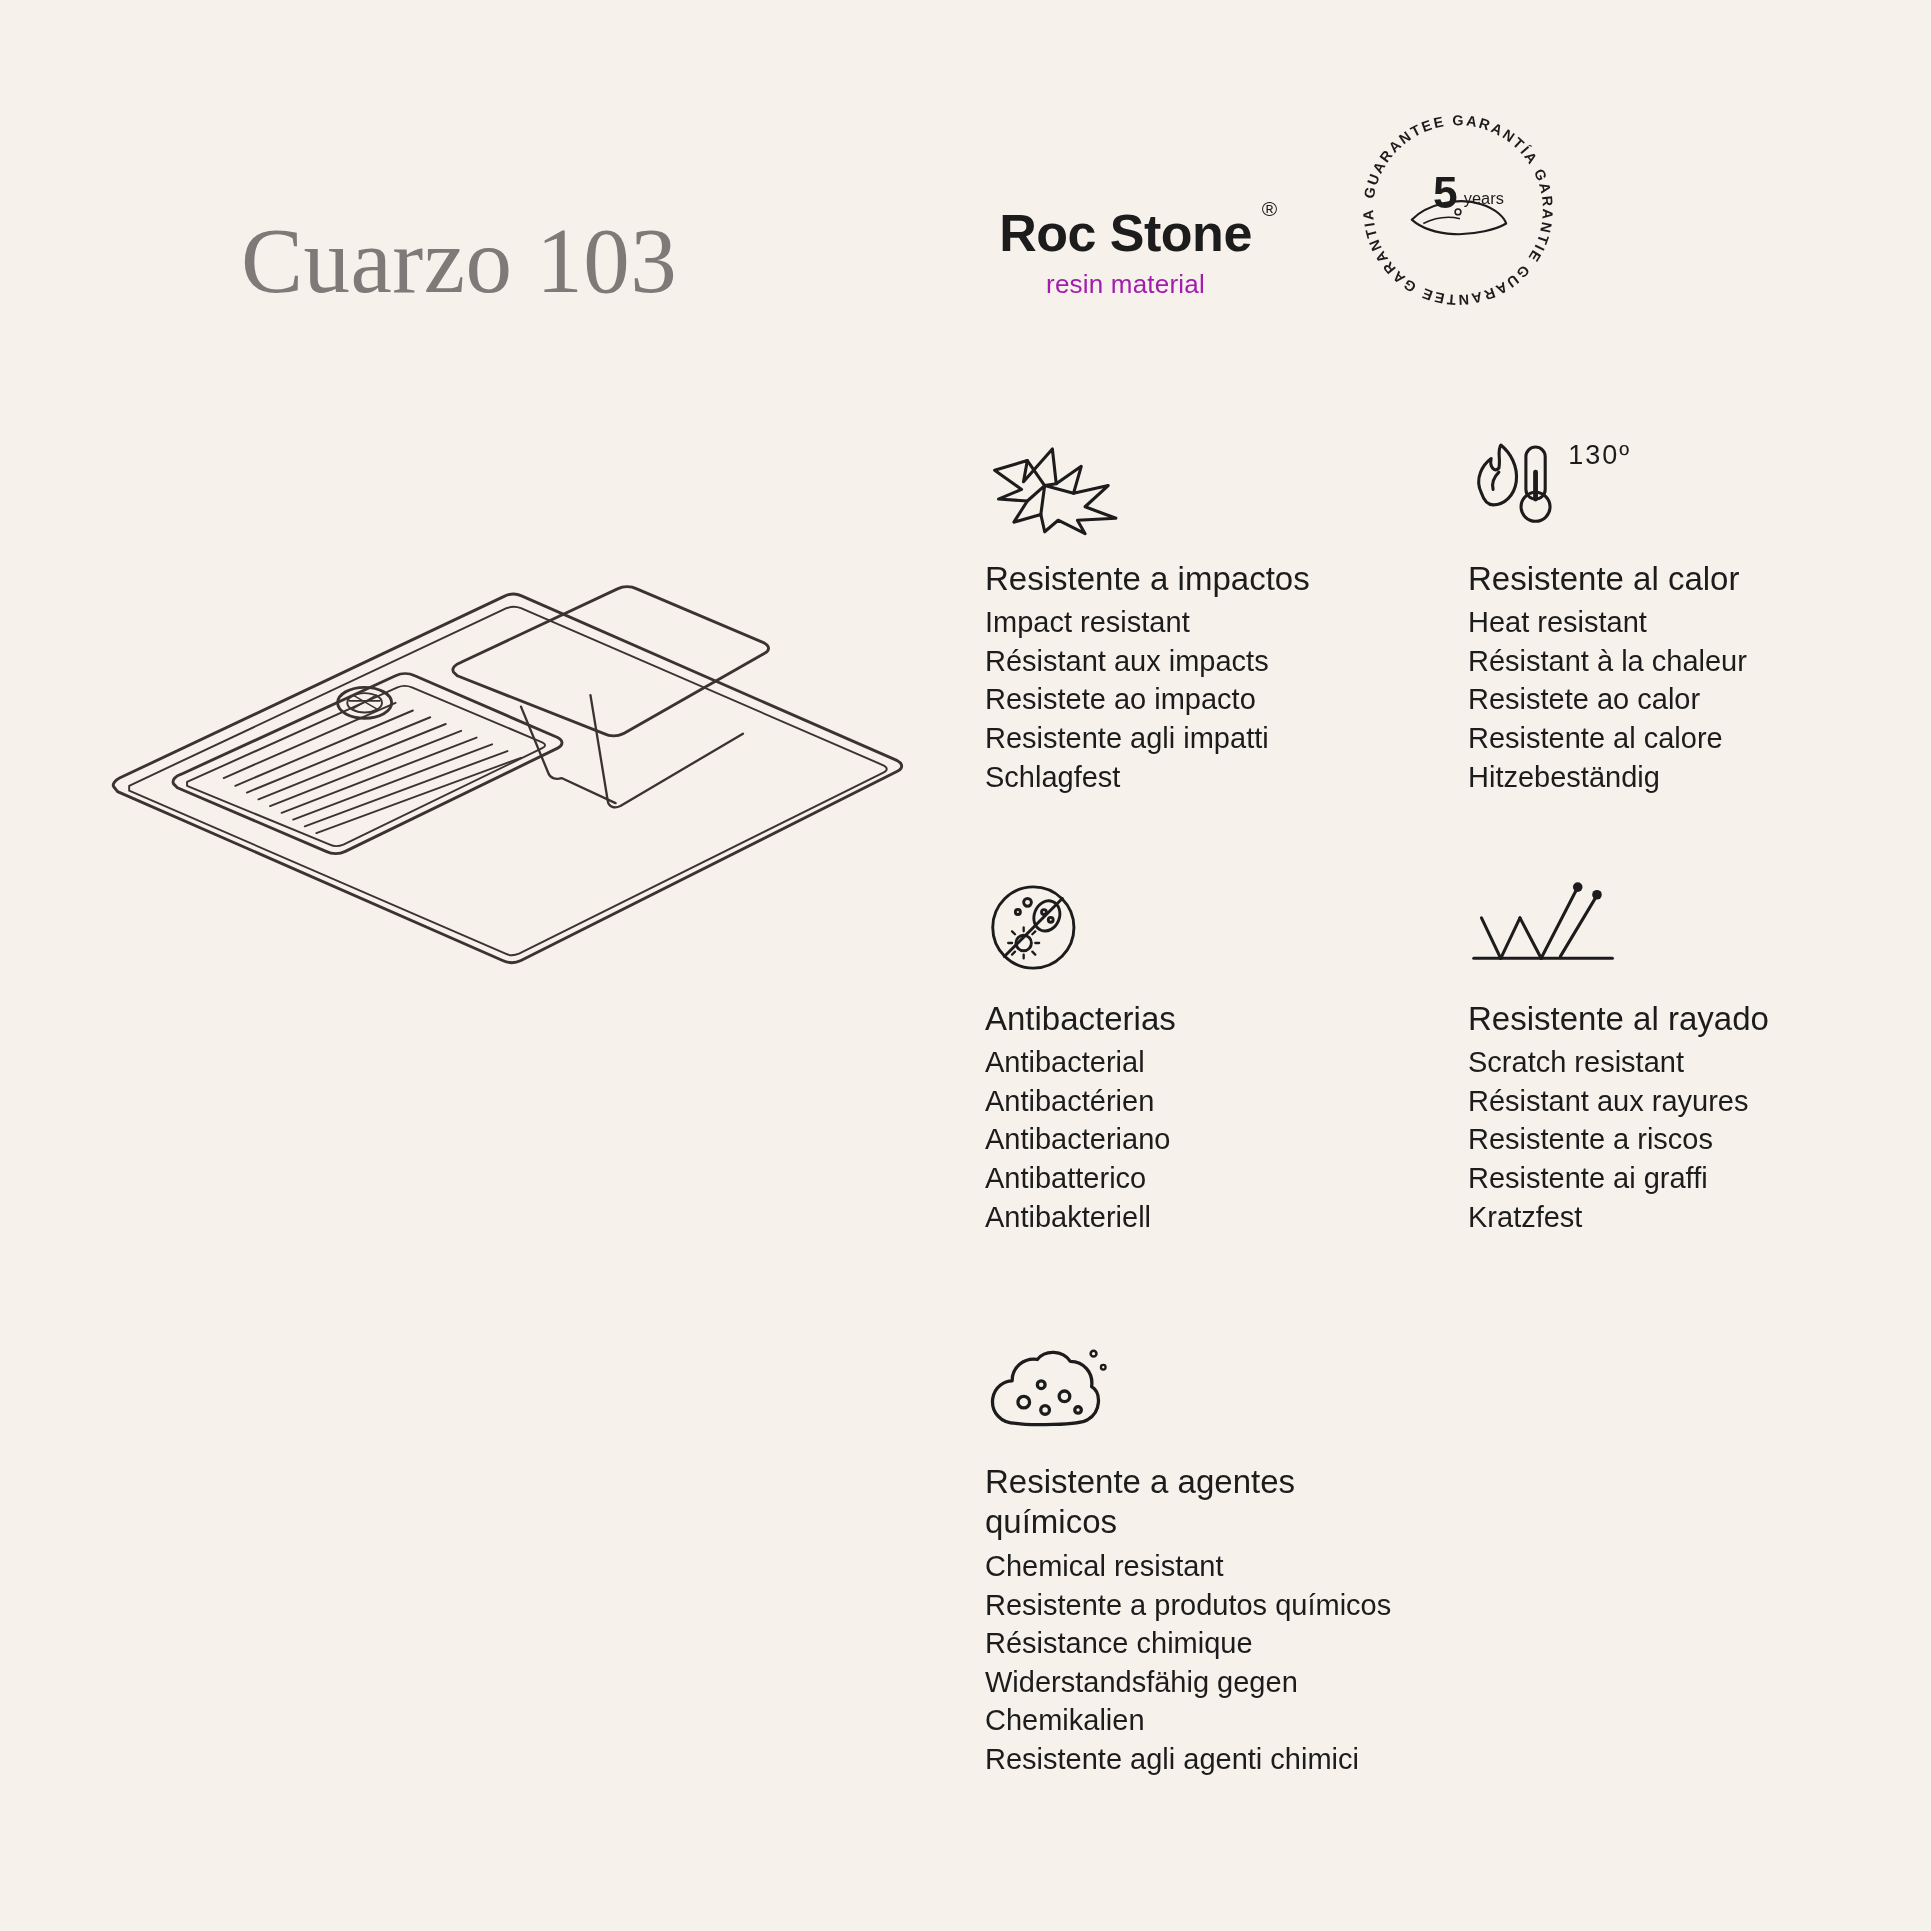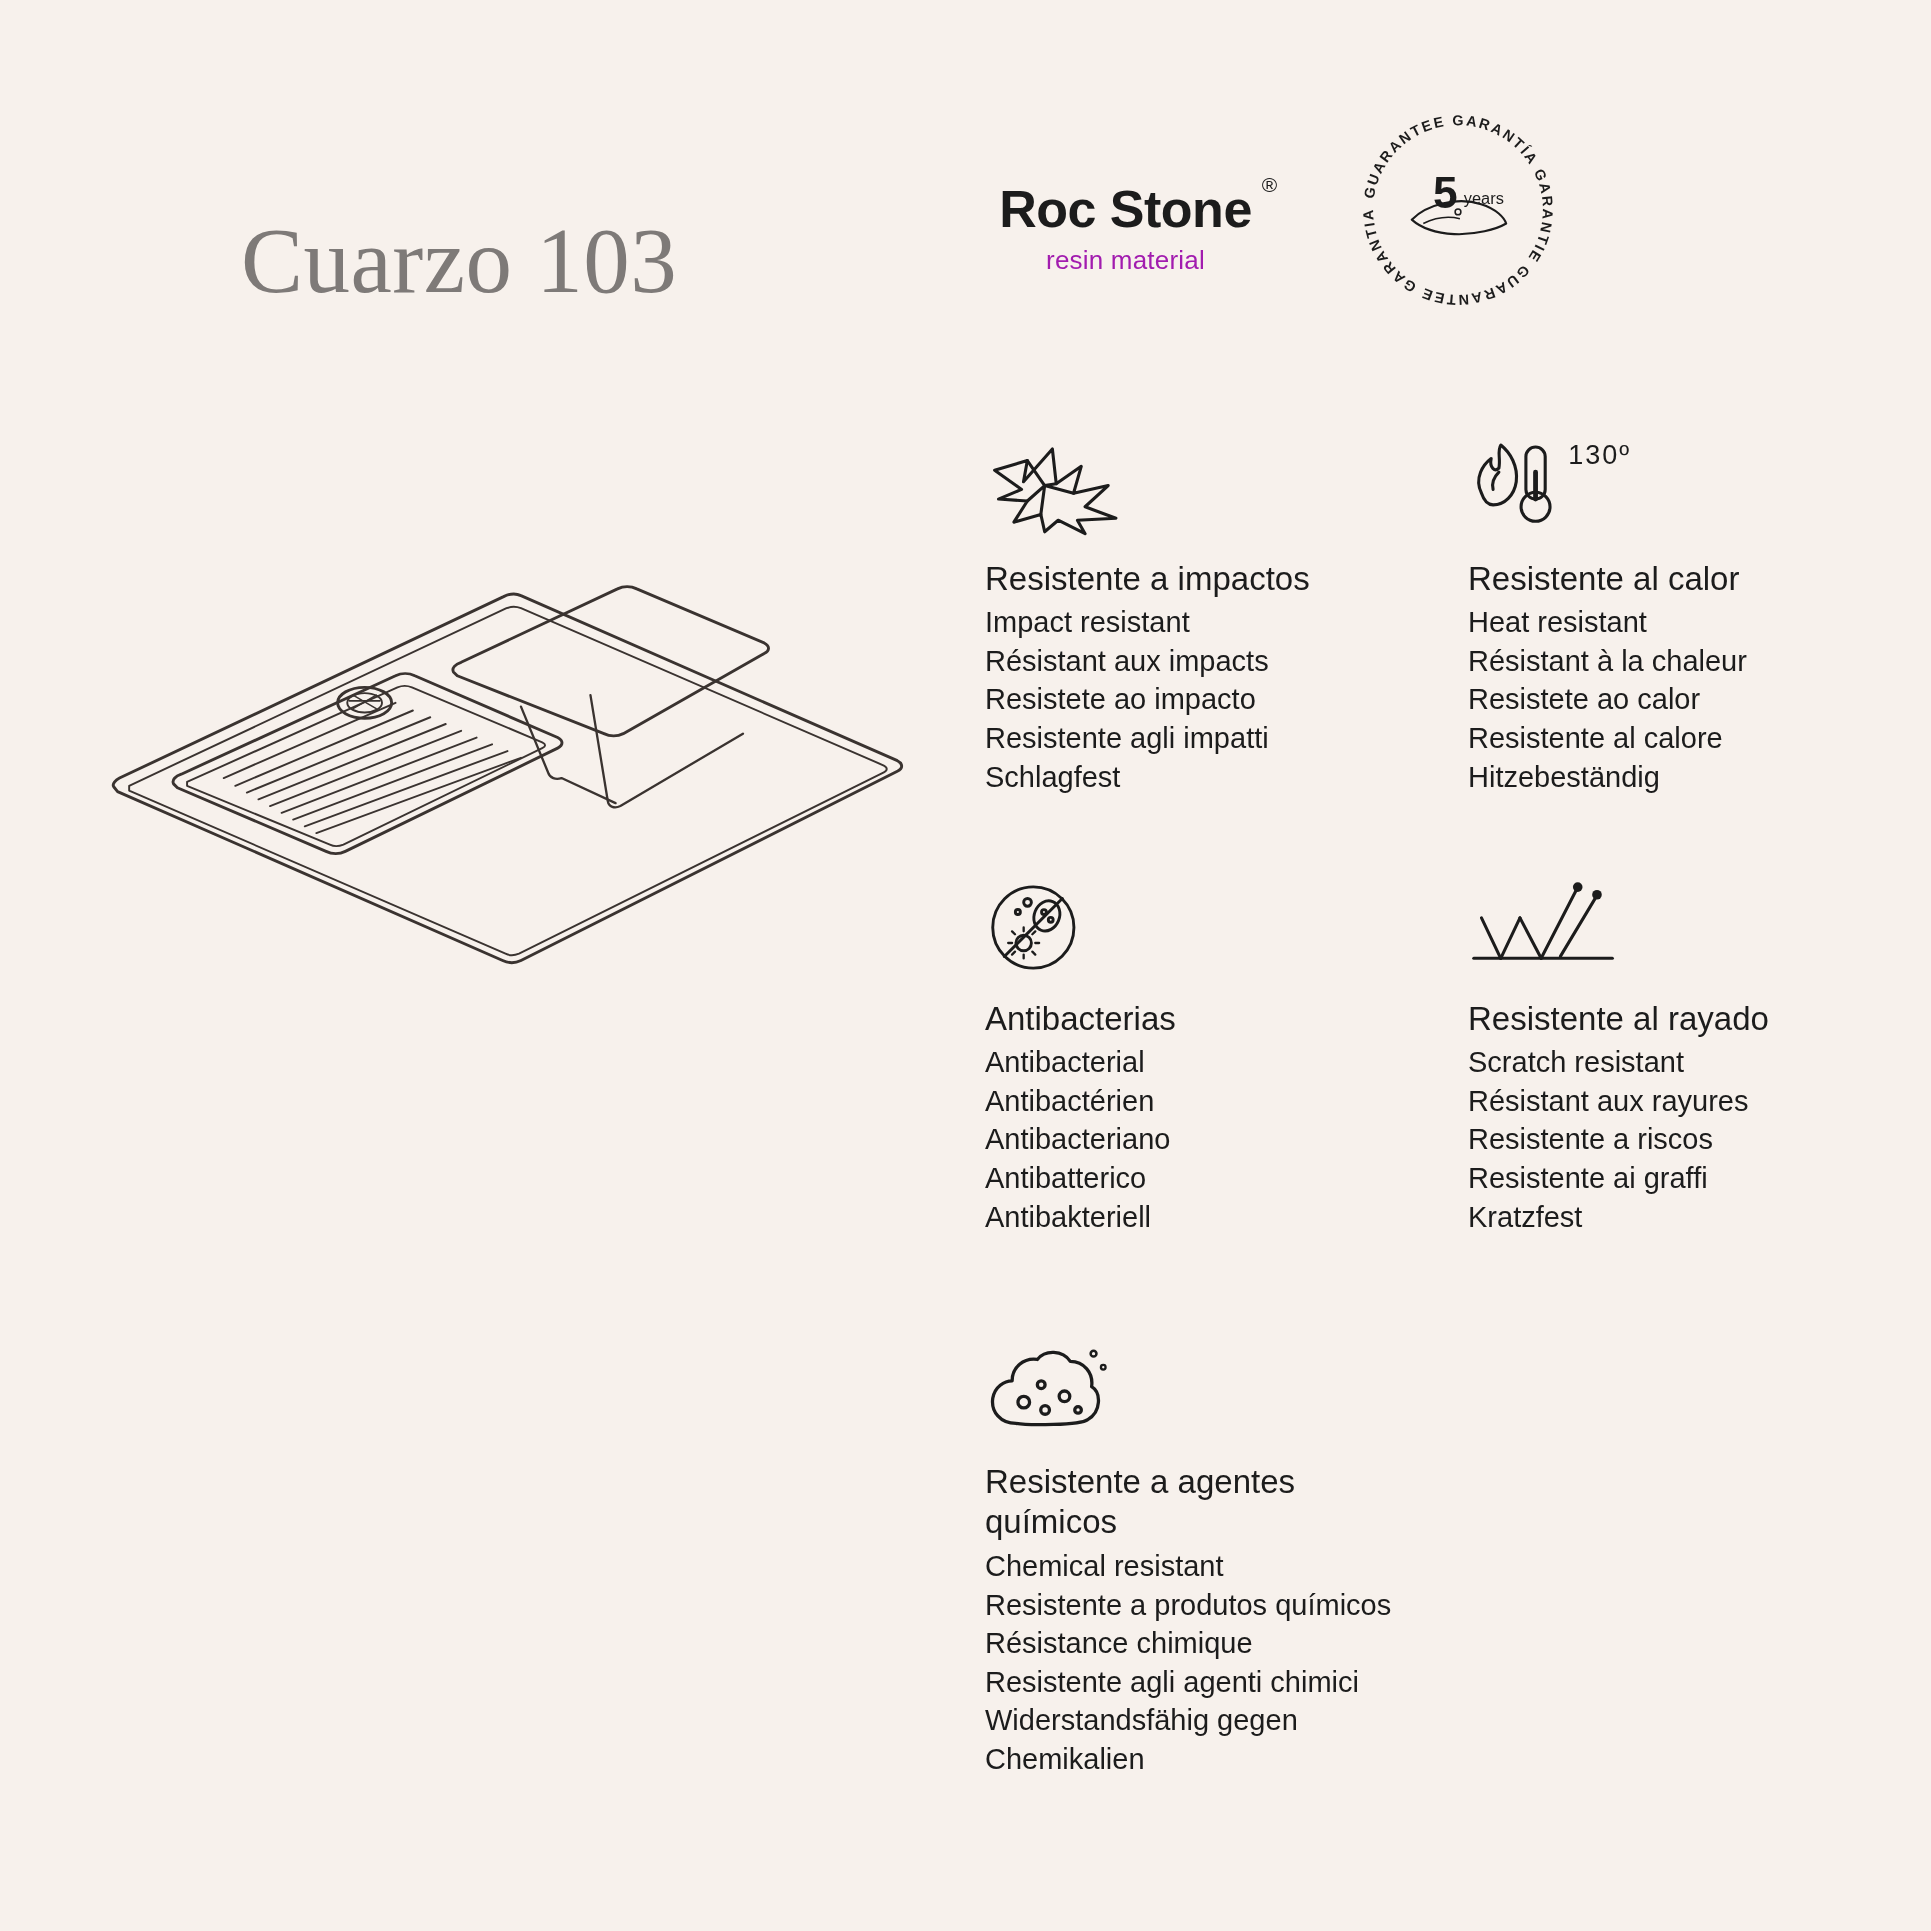--- a/index.html
+++ b/index.html
@@ -39,20 +39,21 @@
   }
   #brand-name {
     font-family: "Liberation Sans", sans-serif;
     font-weight: bold;
     font-size: 52px;
     letter-spacing: -0.5px;
     color: #1c1c1c;
     position: relative;
     display: inline-block;
     white-space: nowrap;
+    margin-top: 24px;
   }
   #brand-reg {
     position: absolute;
     top: -5.8px;
     right: -25px;
     font-size: 21px;
     font-weight: normal;
   }
   #brand-sub {
     margin-top: 5.8px;
@@ -286,17 +287,17 @@
       <circle cx="96" cy="70" r="3.4"></circle>
       <circle cx="112" cy="12" r="3" stroke-width="2.6"></circle>
       <circle cx="122" cy="26" r="2.4" stroke-width="2.4"></circle>
     </svg>
   </div>
   <div class="feature-title">Resistente a agentes químicos</div>
   <ul class="feature-list">
     <li>Chemical resistant</li>
     <li>Resistente a produtos químicos</li>
     <li>Résistance chimique</li>
+    <li>Widerstandsfähig gegen Chemikalien</li>
     <li>Resistente agli agenti chimici</li>
-    <li>Widerstandsfähig gegen Chemikalien</li>
   </ul>
 </div>
 
 
 </body></html>

